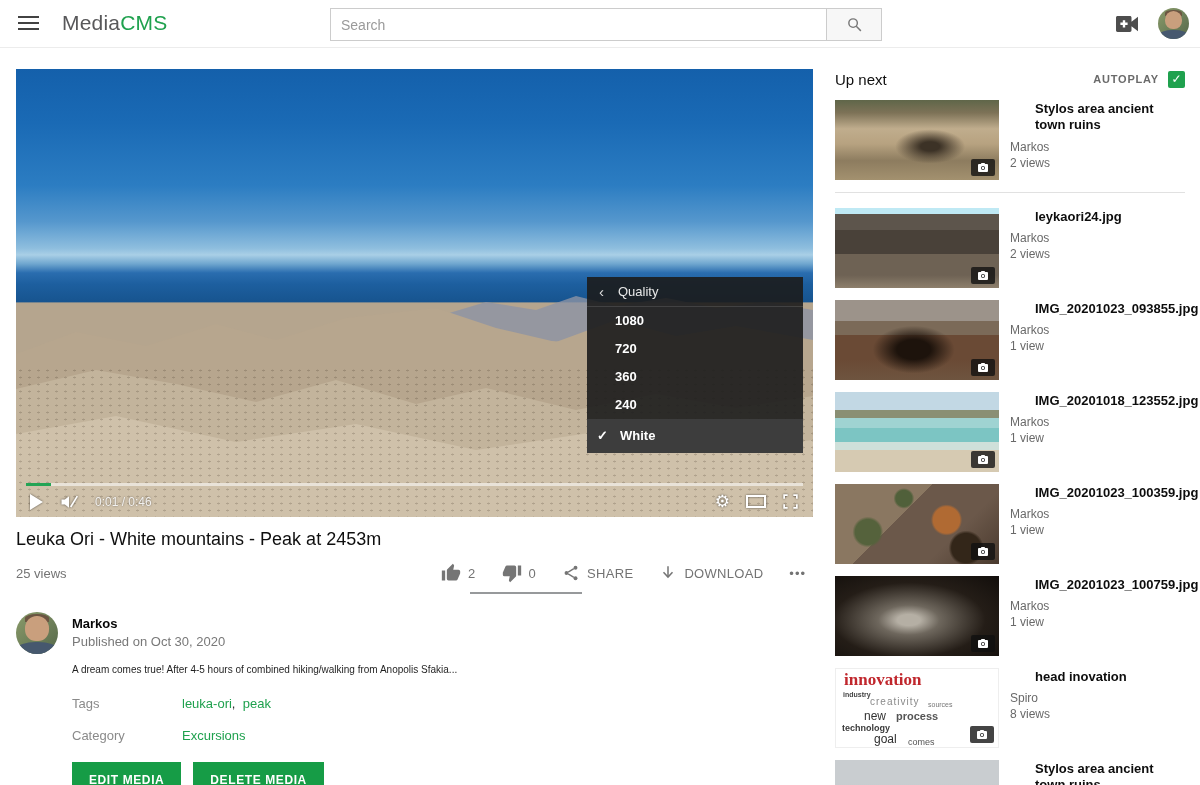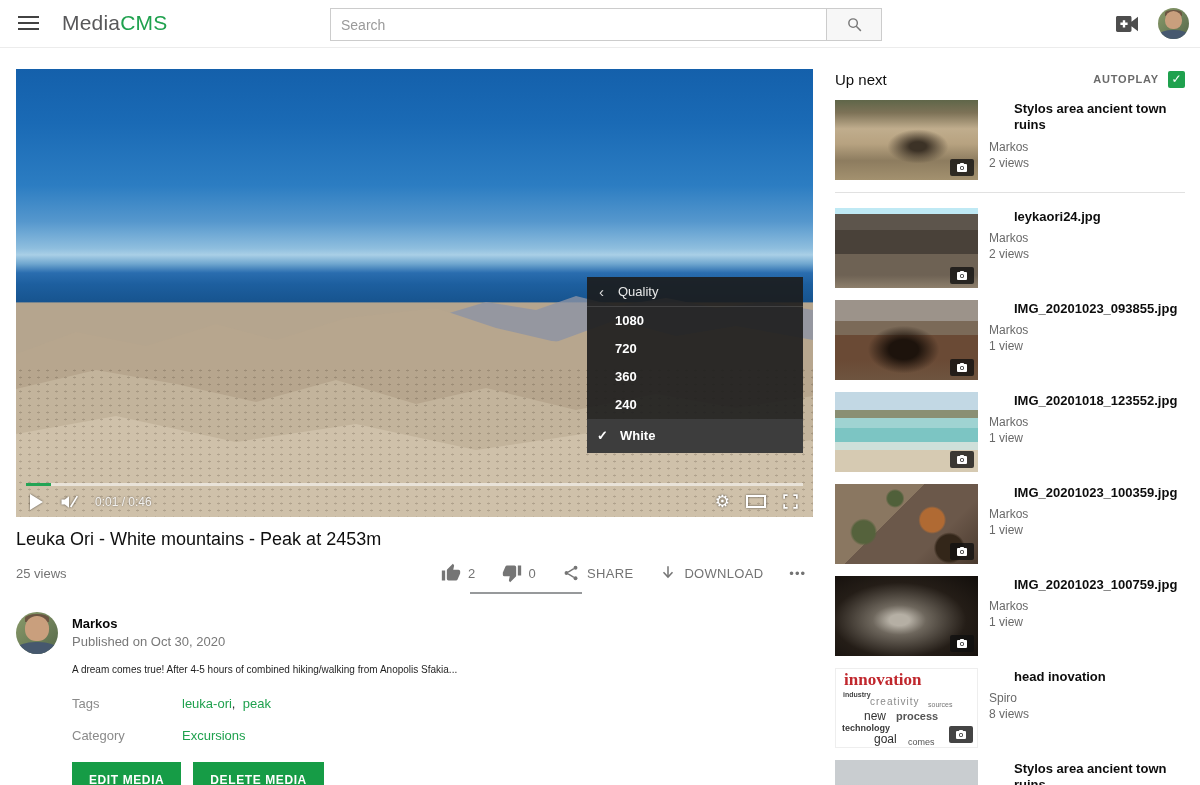--- a/index.html
+++ b/index.html
@@ -99,21 +99,21 @@
   .sidehead { display:flex; align-items:center; height:20px; margin-bottom:11px; }
   .sidehead .sp { flex:1; }
   .upnext-title { font-size:15px; color:#0f0f0f; }
   .autoplay-label { font-size:11px; font-weight:bold; color:#6a6a6a; letter-spacing:.8px;
                     margin-right:9px; }
   .apcheck { width:17px; height:17px; background:#1fa14e; border-radius:2px; color:#fff;
              font-size:12px; display:flex; align-items:center; justify-content:center;
              cursor:pointer; }
   .up-item { display:flex; margin-bottom:12px; cursor:pointer; }
   .up-divider { border-top:1px solid #e1e1e1; margin:2px 0 15px 0; }
-  .thumb { width:143px; height:80px; position:relative; flex:none; overflow:hidden; }
+  .thumb { width:164px; height:80px; position:relative; flex:none; overflow:hidden; }
   .up-text { margin-left:11px; padding-top:1px; }
   .up-title { font-size:13px; font-weight:bold; color:#0d0d0d; line-height:1.25;
               margin-bottom:5px; max-width:190px;margin-left:25px; }
   .up-meta { font-size:12px; color:#696969; line-height:1.35; }
   .cam-badge { position:absolute; right:4px; bottom:4px; width:24px; height:17px;
                background:rgba(15,15,15,.78); border-radius:2px; display:flex;
                align-items:center; justify-content:center; }
 
   
   .t1 { background:

